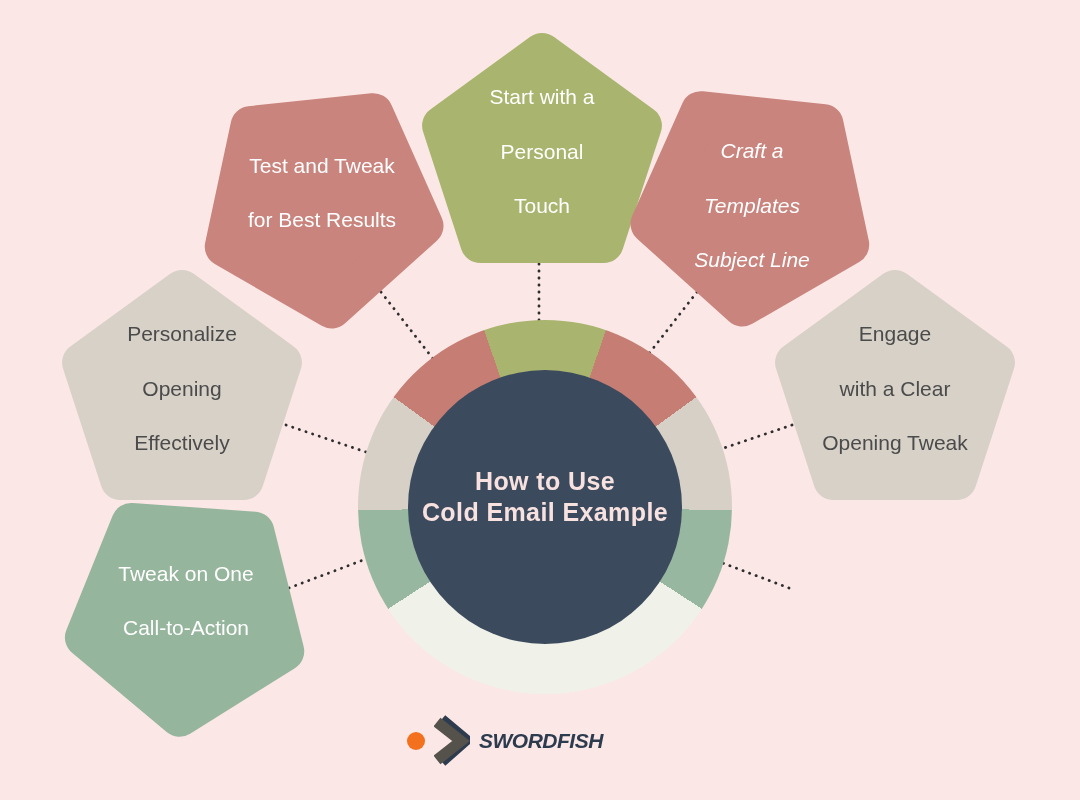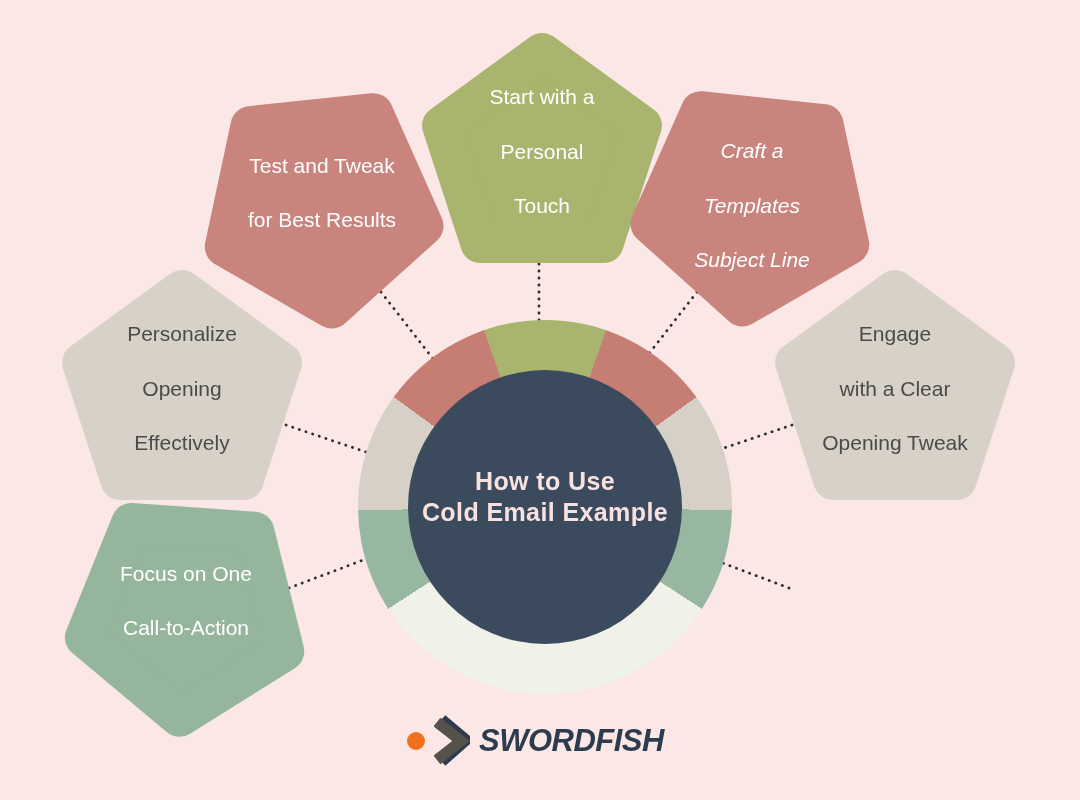--- a/index.html
+++ b/index.html
@@ -60,21 +60,21 @@
   }
   .logo-dot{
     width:18px;height:18px;border-radius:50%;background:#F3701E;
     margin-right:9px;flex:0 0 auto;
   }
   .logo-chevron{width:36px;height:52px;flex:0 0 auto;}
   .logo-chevron polyline{fill:none;}
   .chev-navy{stroke-width:10;}
   .chev-gray{stroke-width:11;}
   .logo-word{
-    margin-left:9px;font-size:31px;font-weight:700;font-style:italic;
+    margin-left:9px;font-size:21px;font-weight:700;font-style:italic;
     color:#2D3B4F;letter-spacing:-0.5px;
   }
 </style>
 </head>
 <body>
 
 <div class="canvas">
 
   <svg class="connectors" width="1080" height="800" viewBox="0 0 1080 800">
     <line x1="539" y1="250" x2="539" y2="332"></line>
@@ -127,21 +127,21 @@
       <div>Opening Tweak</div>
     </div>
   </div>
 
 
   <div class="pent down" style="left:66px;top:508px;">
     <svg class="rot-p4" viewBox="0 0 240 232">
       <path d="M120 209 L20.1 136.4 L58.3 19.1 L181.7 19.1 L219.9 136.4 Z" fill="#96B59D" stroke="#96B59D"></path>
     </svg>
     <div class="label">
-      <div>Focus on One</div>
+      <div>Tweak on One</div>
       <div>Call-to-Action</div>
       <div></div>
     </div>
   </div>
 
   <div class="pent up" style="left:62px;top:267px;">
     <svg viewBox="0 0 240 232">
       <path d="M120 23 L219.9 95.6 L181.7 213 L58.3 213 L20.1 95.6 Z" fill="#D7D1C8" stroke="#D7D1C8"></path>
     </svg>
     <div class="label dark">

